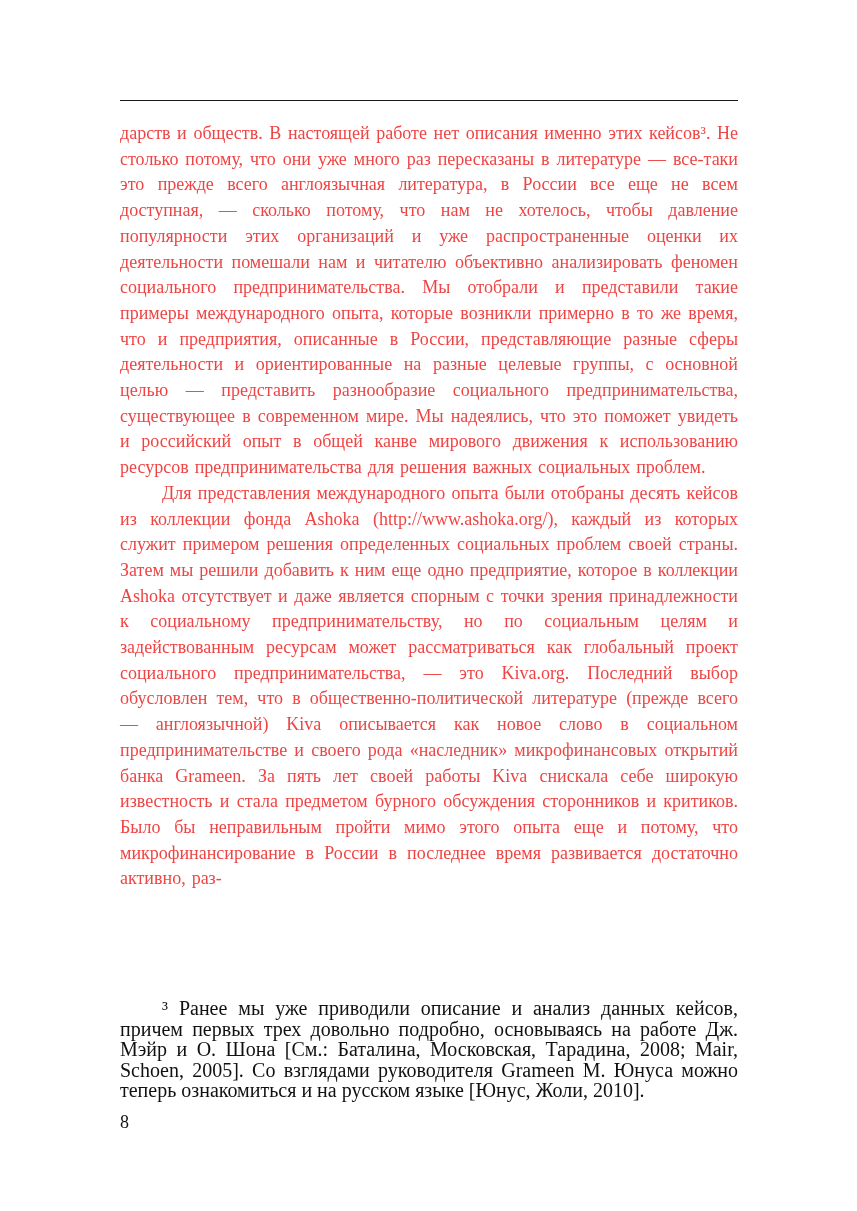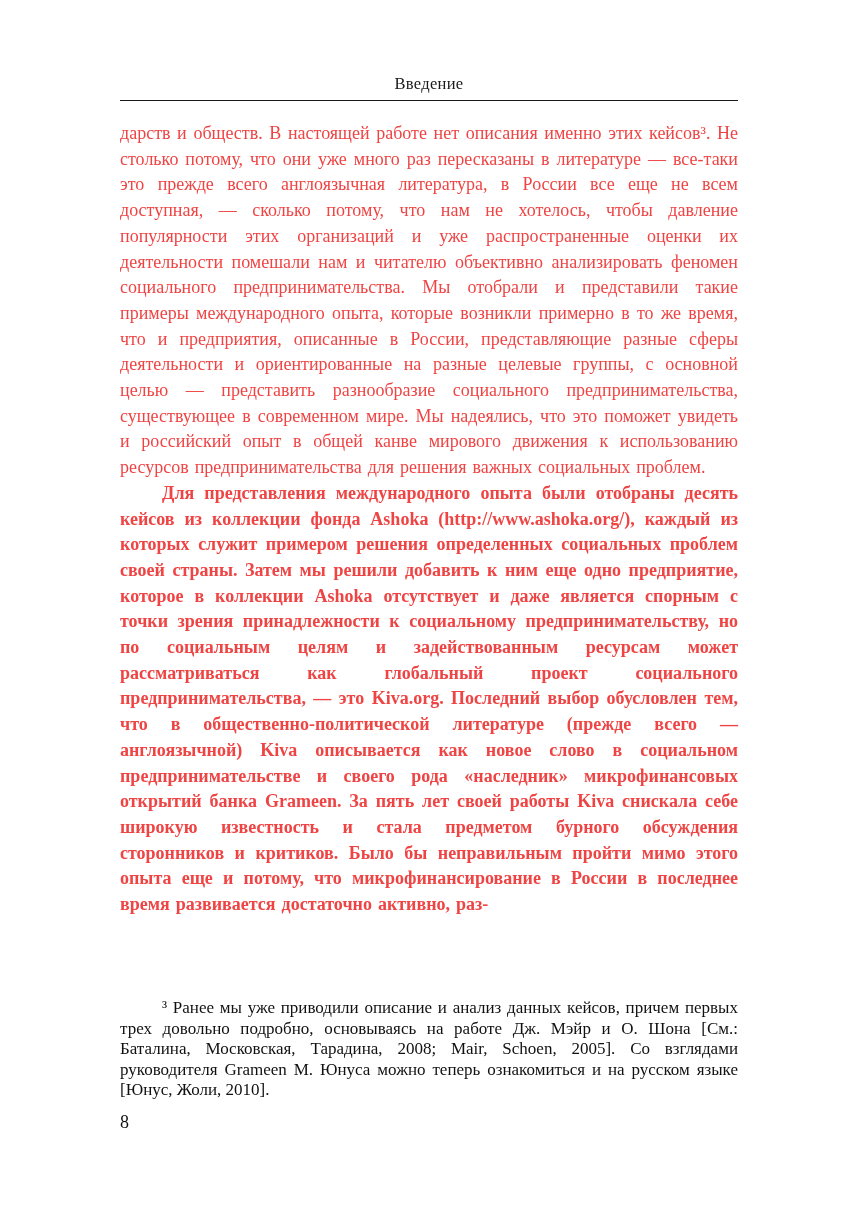--- a/index.html
+++ b/index.html
@@ -40,46 +40,45 @@
     left: 120px;
     top: 121px;
     width: 618px;
     font-size: 18px;
     line-height: 25.7px;
     text-align: justify;
     word-spacing: 1.5px;
     color: #ef4444;
   }
   .body-text p { margin: 0; }
-  .body-text p.indent { text-indent: 42px; font-weight: bold; }
+  .body-text p.indent { text-indent: 42px; }
   .footnote {
     position: absolute;
     left: 120px;
     top: 998px;
     width: 618px;
-    font-size: 17px;
+    font-size: 20px;
     line-height: 20.6px;
     text-align: justify;
     color: #111111;
   }
   .footnote p { margin: 0; text-indent: 42px; }
   .page-number {
     position: absolute;
     left: 120px;
     top: 1112px;
     font-size: 18px;
     color: #111111;
   }
 </style>
 </head>
 <body>
 
 <div class="page">
 
-  <div class="running-head">Введение</div>
 
   <div class="head-rule"></div>
 
   <div class="body-text">
     <p>дарств и обществ. В настоящей работе нет описания именно этих кейсов³. Не столько потому, что они уже много раз пересказаны в литературе — все-таки это прежде всего англоязычная литература, в России все еще не всем доступная, — сколько потому, что нам не хотелось, чтобы давление популярности этих организаций и уже распространенные оценки их деятельности помешали нам и читателю объективно анализировать феномен социального предпринимательства. Мы отобрали и представили такие примеры международного опыта, которые возникли примерно в то же время, что и предприятия, описанные в России, представляющие разные сферы деятельности и ориентированные на разные целевые группы, с основной целью — представить разнообразие социального предпринимательства, существующее в современном мире. Мы надеялись, что это поможет увидеть и российский опыт в общей канве мирового движения к использованию ресурсов предпринимательства для решения важных социальных проблем.</p>
     <p class="indent">Для представления международного опыта были отобраны десять кейсов из коллекции фонда Ashoka (http://www.ashoka.org/), каждый из которых служит примером решения определенных социальных проблем своей страны. Затем мы решили добавить к ним еще одно предприятие, которое в коллекции Ashoka отсутствует и даже является спорным с точки зрения принадлежности к социальному предпринимательству, но по социальным целям и задействованным ресурсам может рассматриваться как глобальный проект социального предпринимательства, — это Kiva.org. Последний выбор обусловлен тем, что в общественно-политической литературе (прежде всего — англоязычной) Kiva описывается как новое слово в социальном предпринимательстве и своего рода «наследник» микрофинансовых открытий банка Grameen. За пять лет своей работы Kiva снискала себе широкую известность и стала предметом бурного обсуждения сторонников и критиков. Было бы неправильным пройти мимо этого опыта еще и потому, что микрофинансирование в России в последнее время развивается достаточно активно, раз-</p>
   </div>
 
   <div class="footnote">
     <p>³ Ранее мы уже приводили описание и анализ данных кейсов, причем первых трех довольно подробно, основываясь на работе Дж. Мэйр и О. Шона [См.: Баталина, Московская, Тарадина, 2008; Mair, Schoen, 2005]. Со взглядами руководителя Grameen М. Юнуса можно теперь ознакомиться и на русском языке [Юнус, Жоли, 2010].</p>

